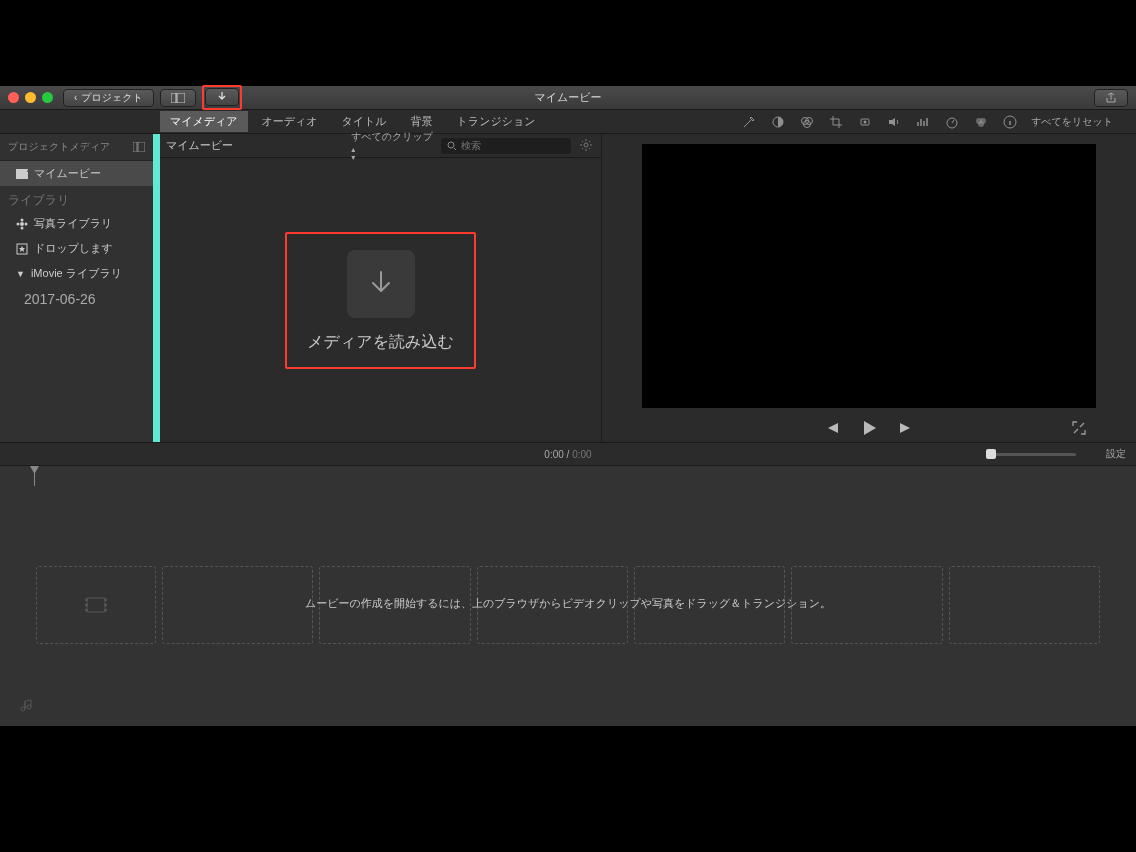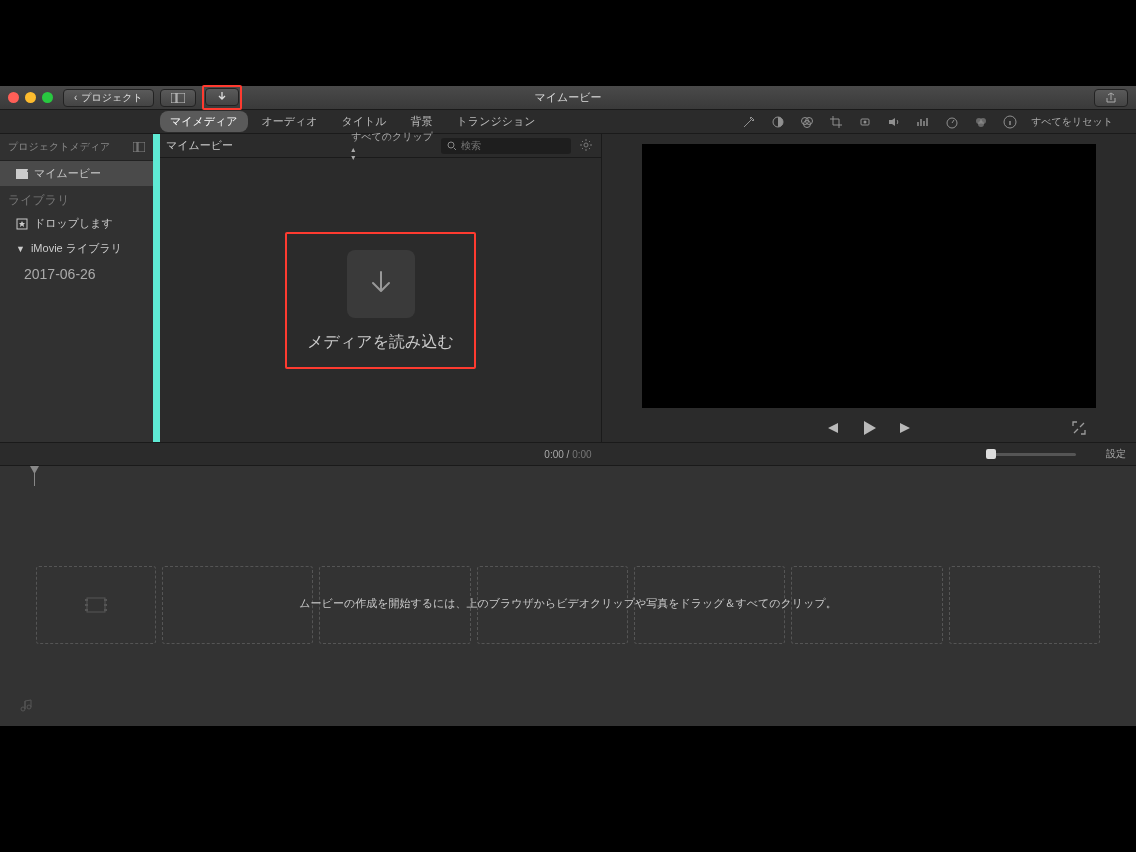--- a/index.html
+++ b/index.html
@@ -13,21 +13,21 @@
 .t-close { background: #ff5f57; } .t-min { background: #febc2e; } .t-max { background: #28c840; }
 .btn { background: linear-gradient(#5a5a5a,#444); border: 1px solid #222; border-radius: 4px; height: 18px; padding: 0 10px; font-size: 10px; color: #ddd; display: inline-flex; align-items: center; gap: 4px; cursor: pointer; }
 .btn-group { display: flex; gap: 6px; align-items: center; }
 .highlight-red { border: 2px solid #ff3b30; border-radius: 2px; padding: 1px; }
 .title-center { position: absolute; left: 50%; transform: translateX(-50%); font-size: 11px; color: #ddd; }
 .share-btn { margin-left: auto; }
 
 
 .tabs-row { height: 24px; background: #2b2b2b; display: flex; align-items: center; border-bottom: 1px solid #1a1a1a; }
 .tabs-left { display: flex; align-items: center; padding-left: 160px; gap: 4px; }
-.tab { font-size: 11px; padding: 3px 10px; color: #bbb; cursor: pointer; border-radius: 8px; }
+.tab { font-size: 11px; padding: 3px 10px; color: #bbb; cursor: pointer; border-radius: 0; }
 .tab.active { background: #5a5a5a; color: #fff; }
 .viewer-controls { margin-left: auto; display: flex; align-items: center; gap: 14px; padding-right: 23px; flex: 1; justify-content: flex-end; }
 .ctrl-icon { width: 15px; height: 15px; opacity: 0.7; cursor: pointer; display: flex; align-items: center; justify-content: center; }
 .reset-label { font-size: 10px; color: #aaa; cursor: pointer; }
 
 
 .main { flex: 1; display: flex; min-height: 0; }
 .sidebar { width: 160px; background: #313131; border-right: 7px solid #5eead4; font-size: 11px; }
 .side-header { padding: 6px 8px; color: #888; font-size: 10px; border-bottom: 1px solid #222; display:flex; align-items:center; justify-content:space-between;}
 .side-item { padding: 5px 8px 5px 16px; display: flex; align-items: center; gap: 6px; cursor: pointer; }
@@ -192,20 +192,30 @@
       <div class="side-item selected">
         <svg width="12" height="10">
             <rect x="0" y="3" width="12" height="7" fill="#ccc"></rect>
             <path d="M0 0h12l-1 3H0z" fill="#ccc"></path>
           </svg>
         <span>マイムービー</span>
       </div>
       <div class="side-section">ライブラリ</div>
       <div class="side-item">
         <svg width="12" height="12">
+            <circle cx="6" cy="6" r="2" fill="#ccc"></circle>
+            <circle cx="6" cy="2" r="1.5" fill="#ccc"></circle>
+            <circle cx="6" cy="10" r="1.5" fill="#ccc"></circle>
+            <circle cx="2" cy="6" r="1.5" fill="#ccc"></circle>
+            <circle cx="10" cy="6" r="1.5" fill="#ccc"></circle>
+          </svg>
+        <span>写真ライブラリ</span>
+      </div>
+      <div class="side-item">
+        <svg width="12" height="12">
             <rect x="1" y="1" width="10" height="10" fill="none" stroke="#ccc"></rect>
             <path d="M6 3l1 2h2l-1.5 1.5L8 9 6 7.5 4 9l.5-2.5L3 5h2z" fill="#ccc"></path>
           </svg>
         <span>ドロップします</span>
       </div>
       <div class="side-item">
         <span style="font-size:9px">▼</span>
         <span>iMovie ライブラリ</span>
       </div>
       <div class="side-item side-sub">
@@ -298,21 +308,21 @@
             <rect x="19" y="13" width="3" height="2" fill="#888"></rect>
           </svg>
       </div>
       <div class="clip-slot"></div>
       <div class="clip-slot"></div>
       <div class="clip-slot"></div>
       <div class="clip-slot"></div>
       <div class="clip-slot"></div>
       <div class="clip-slot"></div>
     </div>
-    <div class="hint-text">ムービーの作成を開始するには、上のブラウザからビデオクリップや写真をドラッグ＆すべてのクリップ。</div>
+    <div class="hint-text">ムービーの作成を開始するには、上のブラウザからビデオクリップや写真をドラッグ＆トランジション。</div>
     <div class="audio-track">
       <svg width="14" height="14">
           <path d="M5 3v8a2 2 0 11-2-2 2 2 0 012 2V3l6-1v7a2 2 0 11-2-2 2 2 0 012 2" stroke="#888" fill="none"></path>
         </svg>
     </div>
   </div>
 
 </div>
 
 </body></html>

